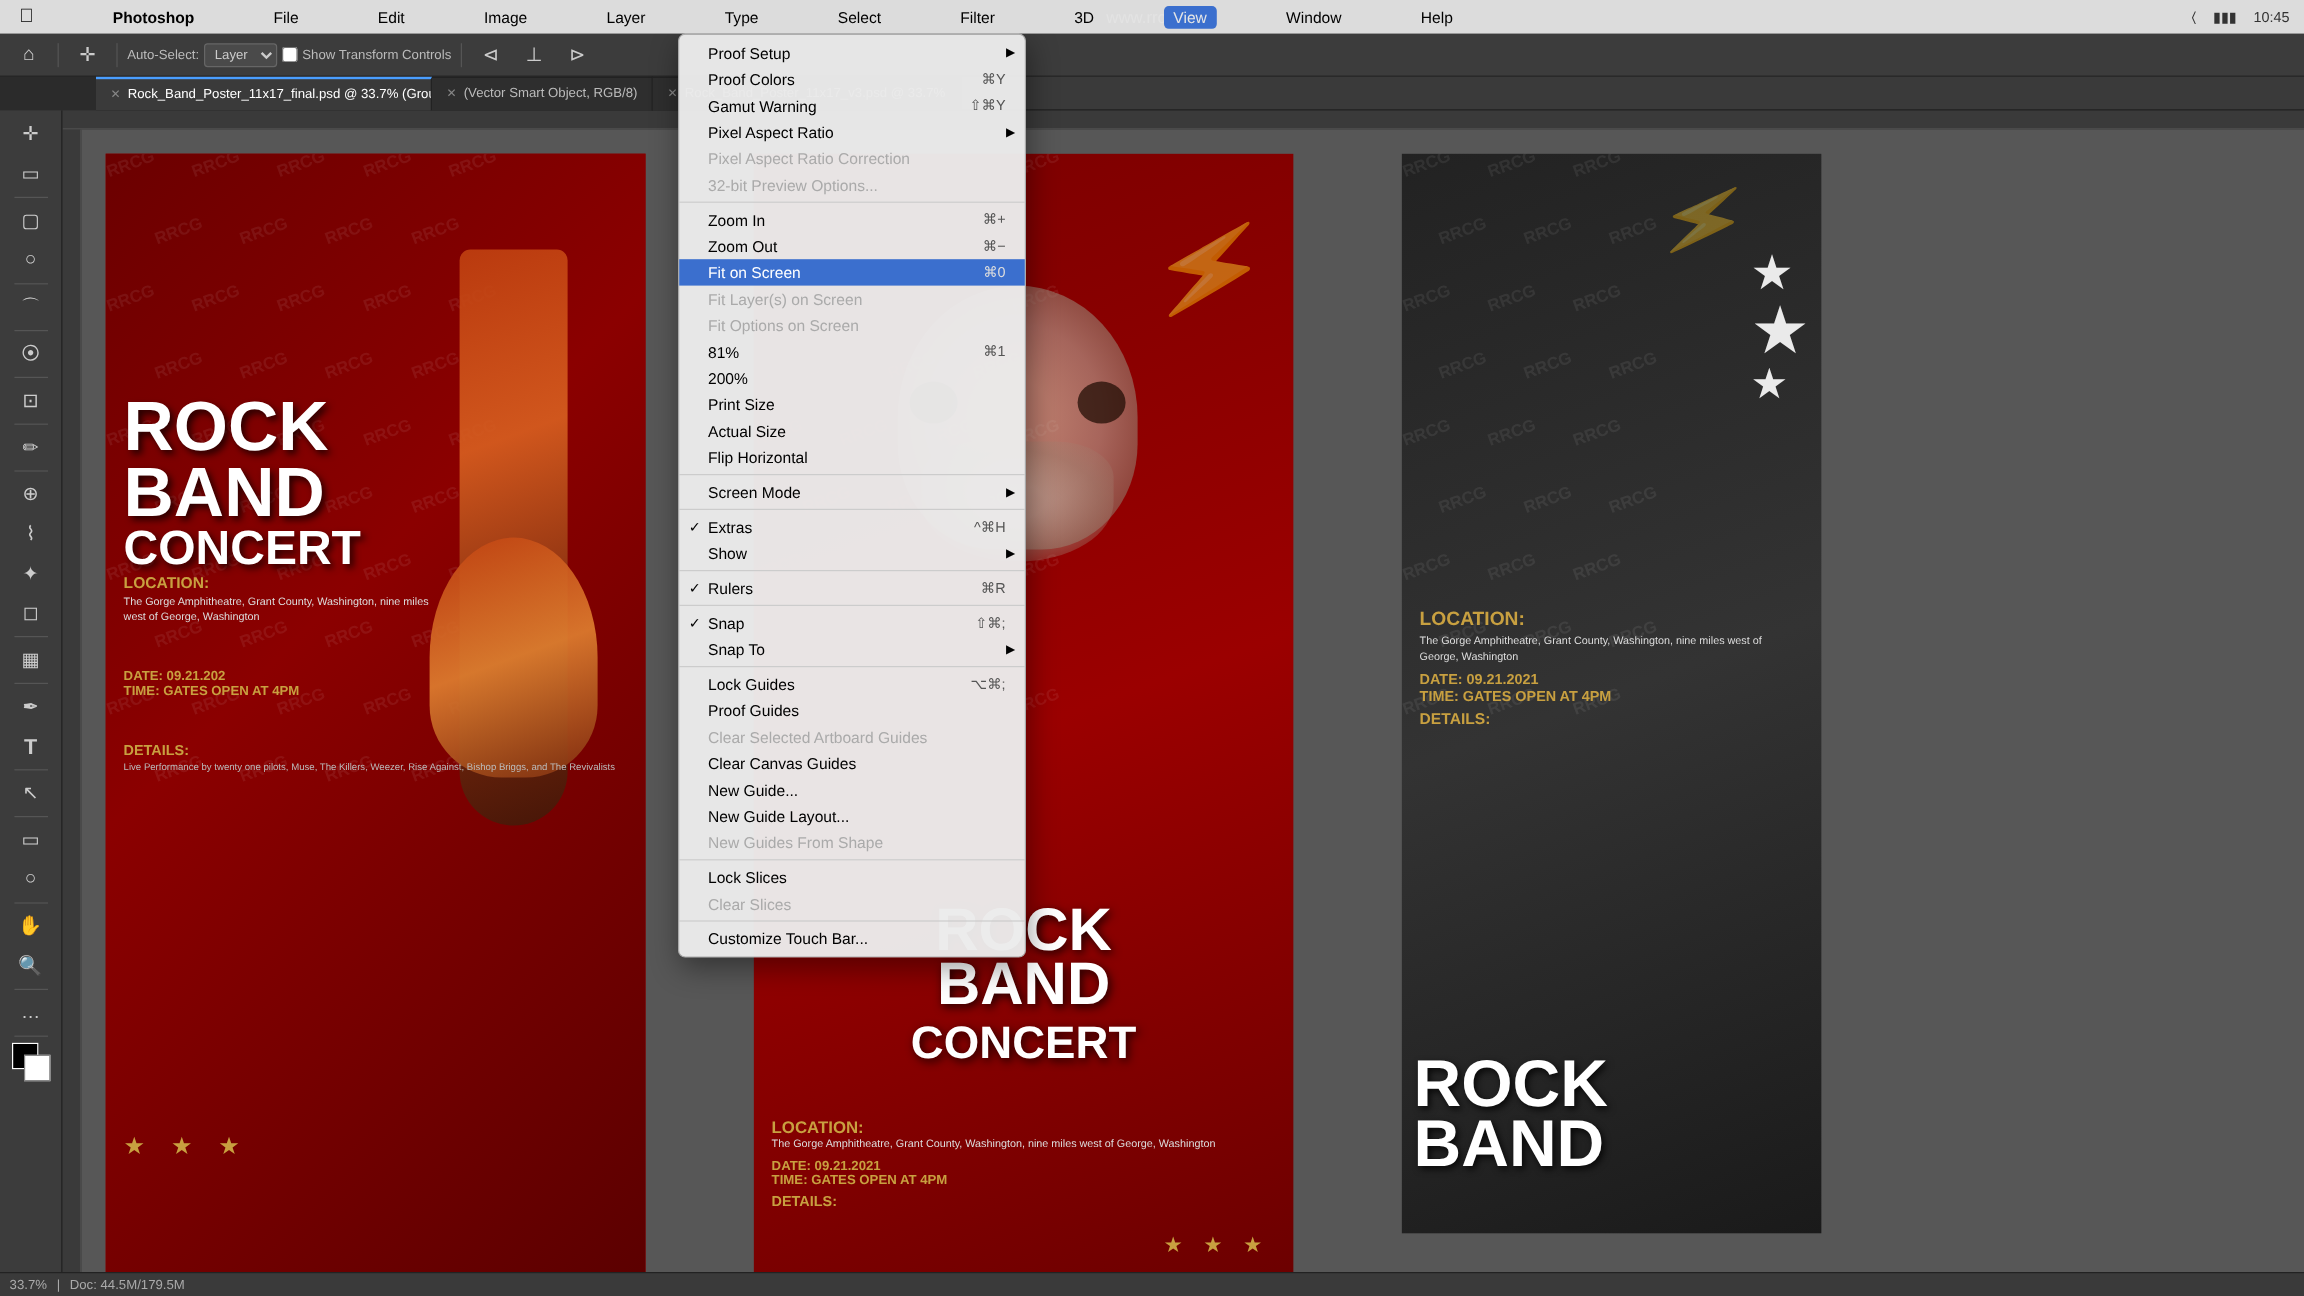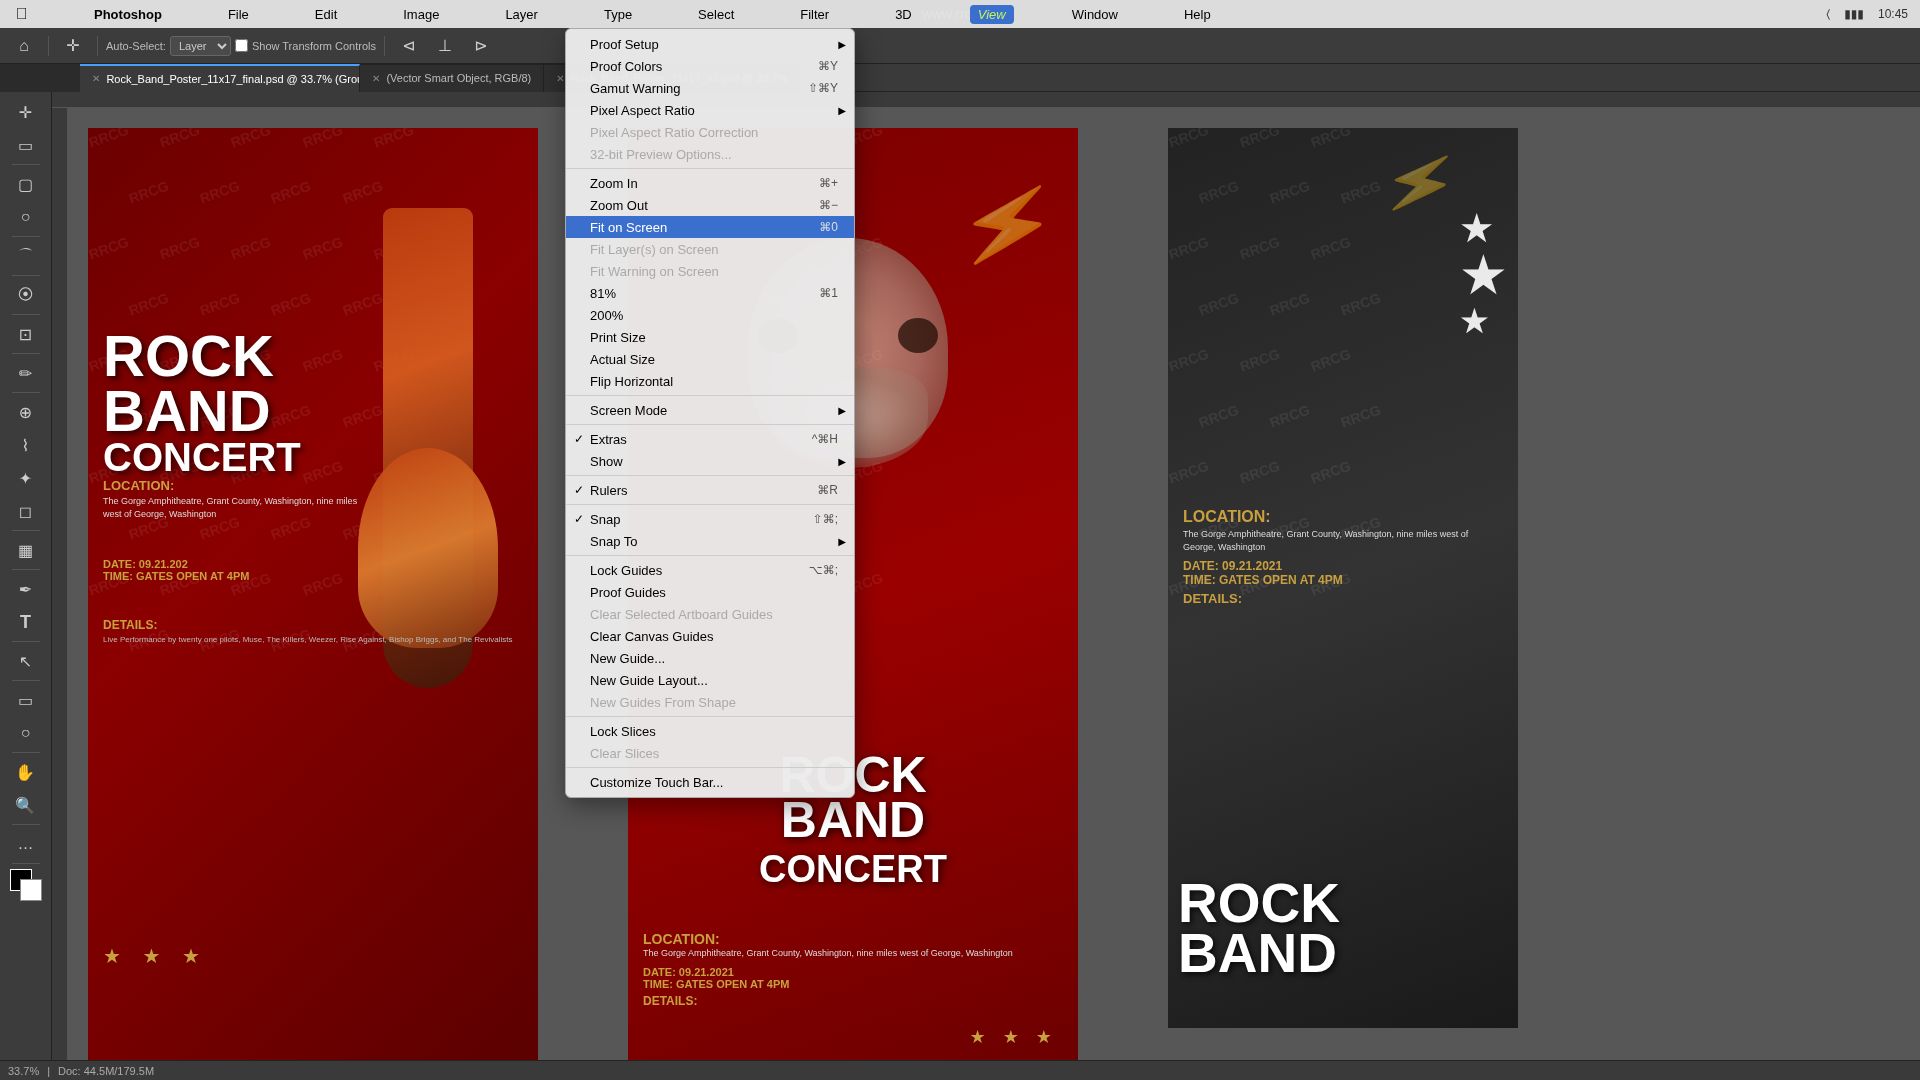--- a/index.html
+++ b/index.html
@@ -29,22 +29,21 @@
       padding: 2px 8px;
       font-size: 13px;
       color: #000;
       border-radius: 4px;
       cursor: pointer;
       white-space: nowrap;
       margin-left: 46px;
     }
     .menu-bar-item.active {
       background: #3b6fce;
-      color: #bef264;
-      font-style: italic;
+      color: #e5e5e5;
     }
     .menu-bar-apple {
       font-size: 16px;
       padding: 2px 8px;
       color: #000;
     }
     .menu-bar-app {
       font-weight: 600;
     }
     .menu-bar-right {
@@ -774,21 +773,21 @@
     <div class="menu-item hovered">
       <span>Fit on Screen</span>
       <span class="shortcut">⌘0</span>
     </div>
 
     <div class="menu-item disabled">
       <span>Fit Layer(s) on Screen</span>
     </div>
 
     <div class="menu-item disabled">
-      <span>Fit Warning on Screen</span>
+      <span>Fit Options on Screen</span>
     </div>
 
     <div class="menu-item">
       <span>81%</span>
       <span class="shortcut">⌘1</span>
     </div>
 
     <div class="menu-item">
       <span>200%</span>
     </div>

